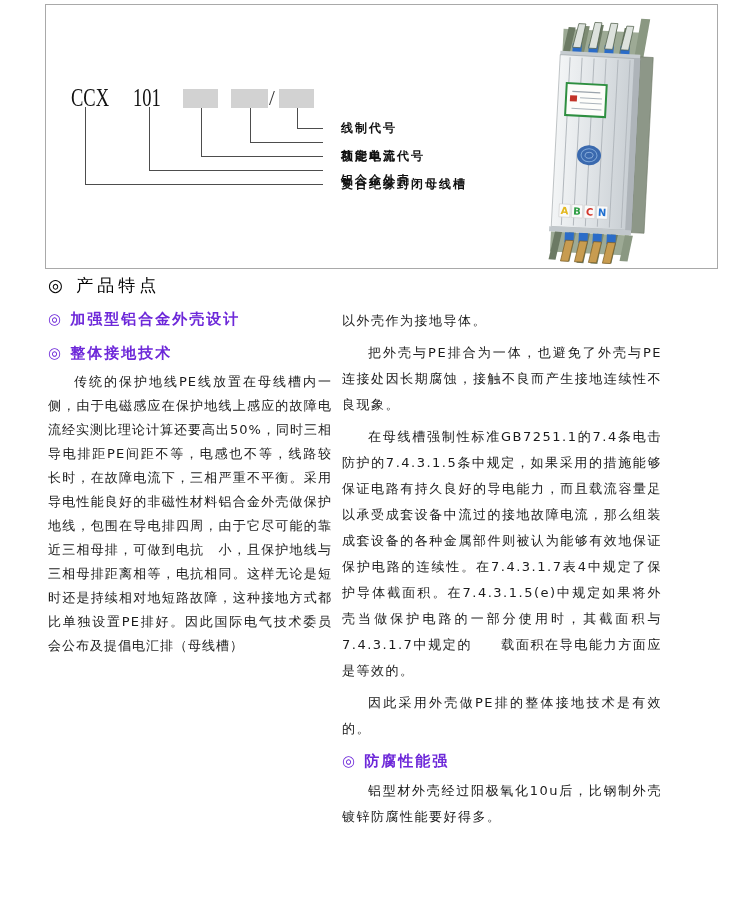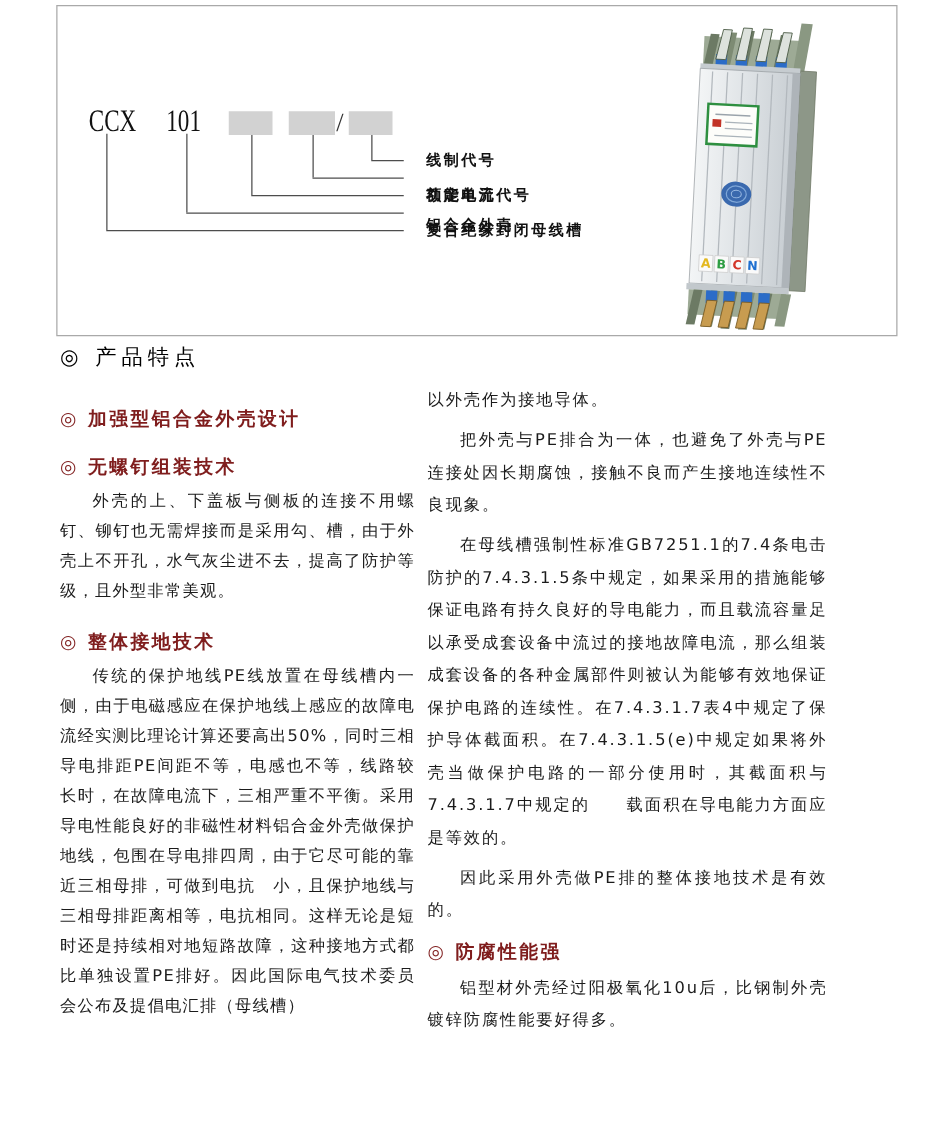--- a/index.html
+++ b/index.html
@@ -18,22 +18,22 @@
   .vline{width:1px;}
   .hline{height:1px;}
   .diag-label{position:absolute;font-size:12px;font-weight:bold;letter-spacing:2px;
               color:#111;white-space:nowrap;line-height:14px;padding-left:13px;}
   
   .feat-title{position:absolute;left:48px;top:274px;font-size:17px;font-weight:normal;
               letter-spacing:4px;color:#000;}
   .col{position:absolute;top:308px;font-size:13px;text-align:justify;color:#1b1b1b;}
   .col-left{left:48px;width:284px;letter-spacing:1px;line-height:24px;}
   .col-right{left:342px;width:320px;letter-spacing:1.5px;line-height:26px;}
-  .sec-h{font-size:15px;font-weight:bold;letter-spacing:2px;color:#7f1d1d;
-         margin:16px 0 6px 0;line-height:22px;text-align:left;}
+  .sec-h{font-size:15px;font-weight:bold;letter-spacing:2px;color:#6d28d9;
+         margin:0 0 6px 0;line-height:22px;text-align:left;}
   .sec + .sec{margin-top:12px;}
   .col p{margin:0 0 6px 0;text-indent:2em;}
   .col p.noindent{text-indent:0;}
   .col-right .sec-h{margin-top:8px;}
 </style>
 </head>
 <body>
 
 <div class="page">
 
@@ -154,24 +154,20 @@
     </svg>
   </div>
 
   <div class="feat-title">◎ 产品特点</div>
 
   <div class="col col-left">
     <div class="sec">
       <div class="sec-h">◎ 加强型铝合金外壳设计</div>
     </div>
     <div class="sec">
-      <div class="sec-h">◎ 无螺钉组装技术</div>
-      <p>外壳的上、下盖板与侧板的连接不用螺钉、铆钉也无需焊接而是采用勾、槽，由于外壳上不开孔，水气灰尘进不去，提高了防护等级，且外型非常美观。</p>
-    </div>
-    <div class="sec">
       <div class="sec-h">◎ 整体接地技术</div>
       <p>传统的保护地线PE线放置在母线槽内一侧，由于电磁感应在保护地线上感应的故障电流经实测比理论计算还要高出50%，同时三相导电排距PE间距不等，电感也不等，线路较长时，在故障电流下，三相严重不平衡。采用导电性能良好的非磁性材料铝合金外壳做保护地线，包围在导电排四周，由于它尽可能的靠近三相母排，可做到电抗　小，且保护地线与三相母排距离相等，电抗相同。这样无论是短时还是持续相对地短路故障，这种接地方式都比单独设置PE排好。因此国际电气技术委员会公布及提倡电汇排（母线槽）</p>
     </div>
   </div>
 
   <div class="col col-right">
     <p class="noindent">以外壳作为接地导体。</p>
     <p>把外壳与PE排合为一体，也避免了外壳与PE连接处因长期腐蚀，接触不良而产生接地连续性不良现象。</p>
     <p>在母线槽强制性标准GB7251.1的7.4条电击防护的7.4.3.1.5条中规定，如果采用的措施能够保证电路有持久良好的导电能力，而且载流容量足以承受成套设备中流过的接地故障电流，那么组装成套设备的各种金属部件则被认为能够有效地保证保护电路的连续性。在7.4.3.1.7表4中规定了保护导体截面积。在7.4.3.1.5(e)中规定如果将外壳当做保护电路的一部分使用时，其截面积与7.4.3.1.7中规定的　　载面积在导电能力方面应是等效的。</p>
     <p>因此采用外壳做PE排的整体接地技术是有效的。</p>

